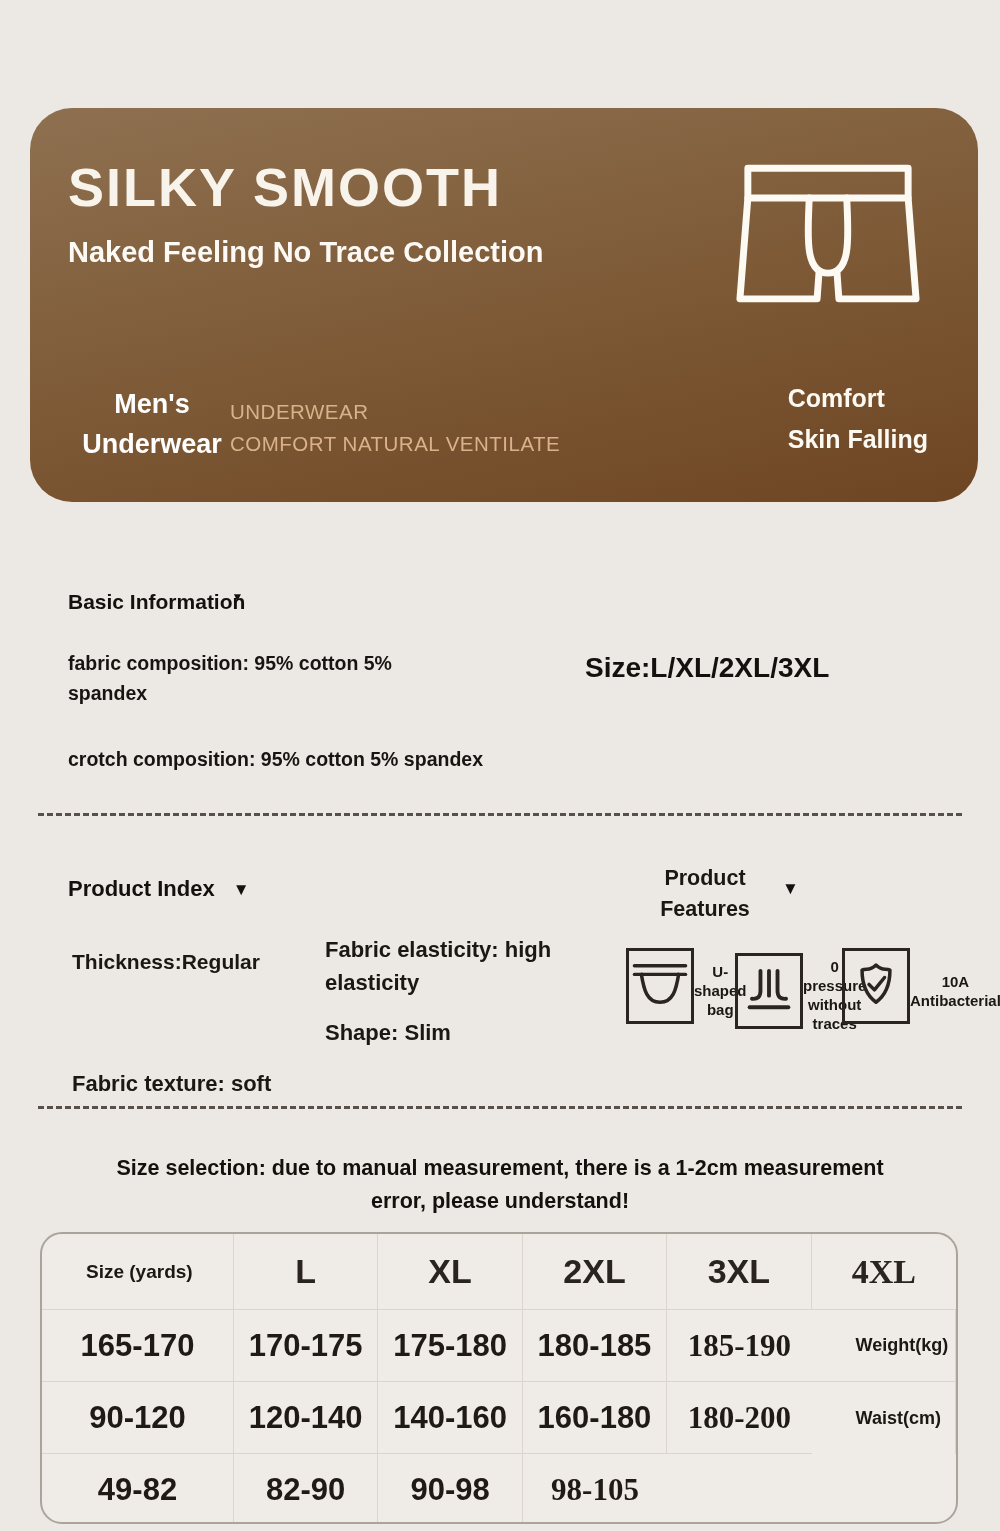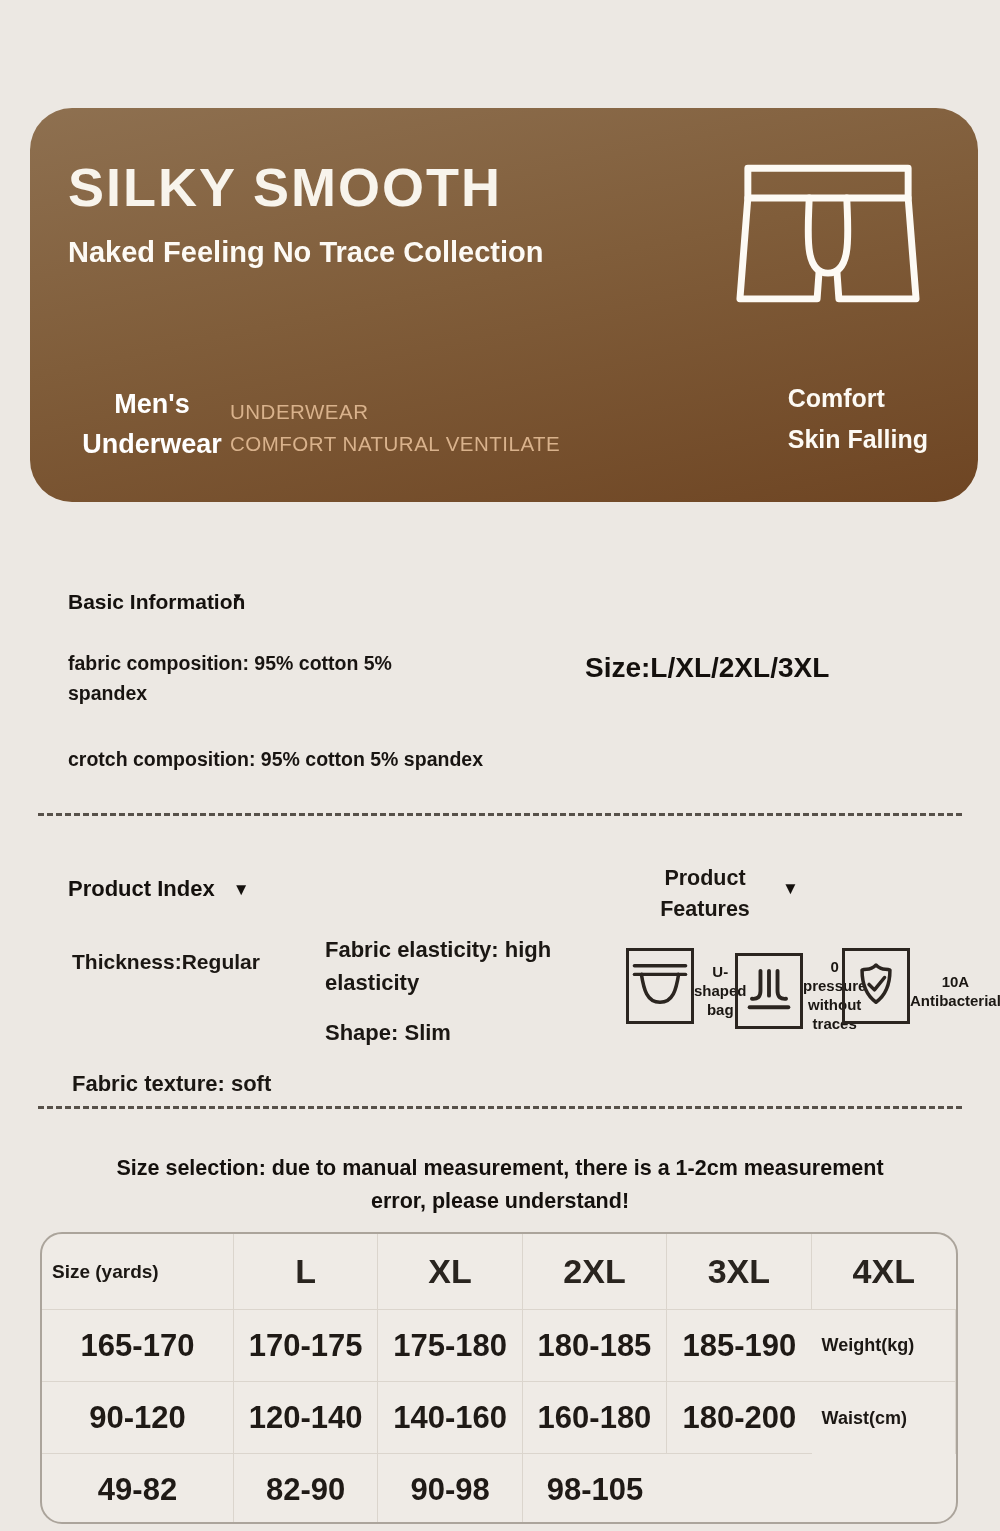--- a/index.html
+++ b/index.html
@@ -44,23 +44,23 @@
   .feature-3{left:842px;}
   .feature-box{width:76px;height:76px;border:3.5px solid #2b2520;display:flex;align-items:center;justify-content:center;box-sizing:border-box;background:transparent;}
   .feature-label{margin-top:9px;width:150px;text-align:center;font-size:15px;font-weight:700;line-height:19px;color:#1b1713;}
 
   
   .size-note{position:absolute;left:100px;top:1152px;width:800px;text-align:center;font-size:21.5px;font-weight:700;line-height:33px;color:#14100d;}
   .size-table{position:absolute;left:40px;top:1232px;width:918px;height:292px;box-sizing:border-box;
     border:2px solid #aba49b;border-radius:22px;overflow:hidden;background:#efebe6;
     display:grid;grid-template-columns:192px repeat(5,1fr);grid-template-rows:76px 72px 72px 72px;}
   .cell{display:flex;align-items:center;justify-content:center;border-right:1px solid #dbd5cd;border-bottom:1px solid #dbd5cd;}
-  .cell.last-col{border-right:none;}
+  .cell.last-col{border-right:none;font-family:Liberation Serif, serif;}
   .cell.last-row{border-bottom:none;}
-  .cell-rowlabel{justify-content:flex-start;padding-left:10px;font-size:18px;font-weight:700;color:#1b1713;}
+  .cell-rowlabel{justify-content:flex-start;padding-left:44px;font-size:18px;font-weight:700;color:#1b1713;}
   .cell-head{font-size:19px;}
   .cell-size{font-size:34px;font-weight:600;color:#29241f;}
   .cell-value{font-size:31px;font-weight:600;color:#1f1a16;}
   svg{display:block;}
 </style>
 </head>
 <body>
 
 <div class="page">
 

